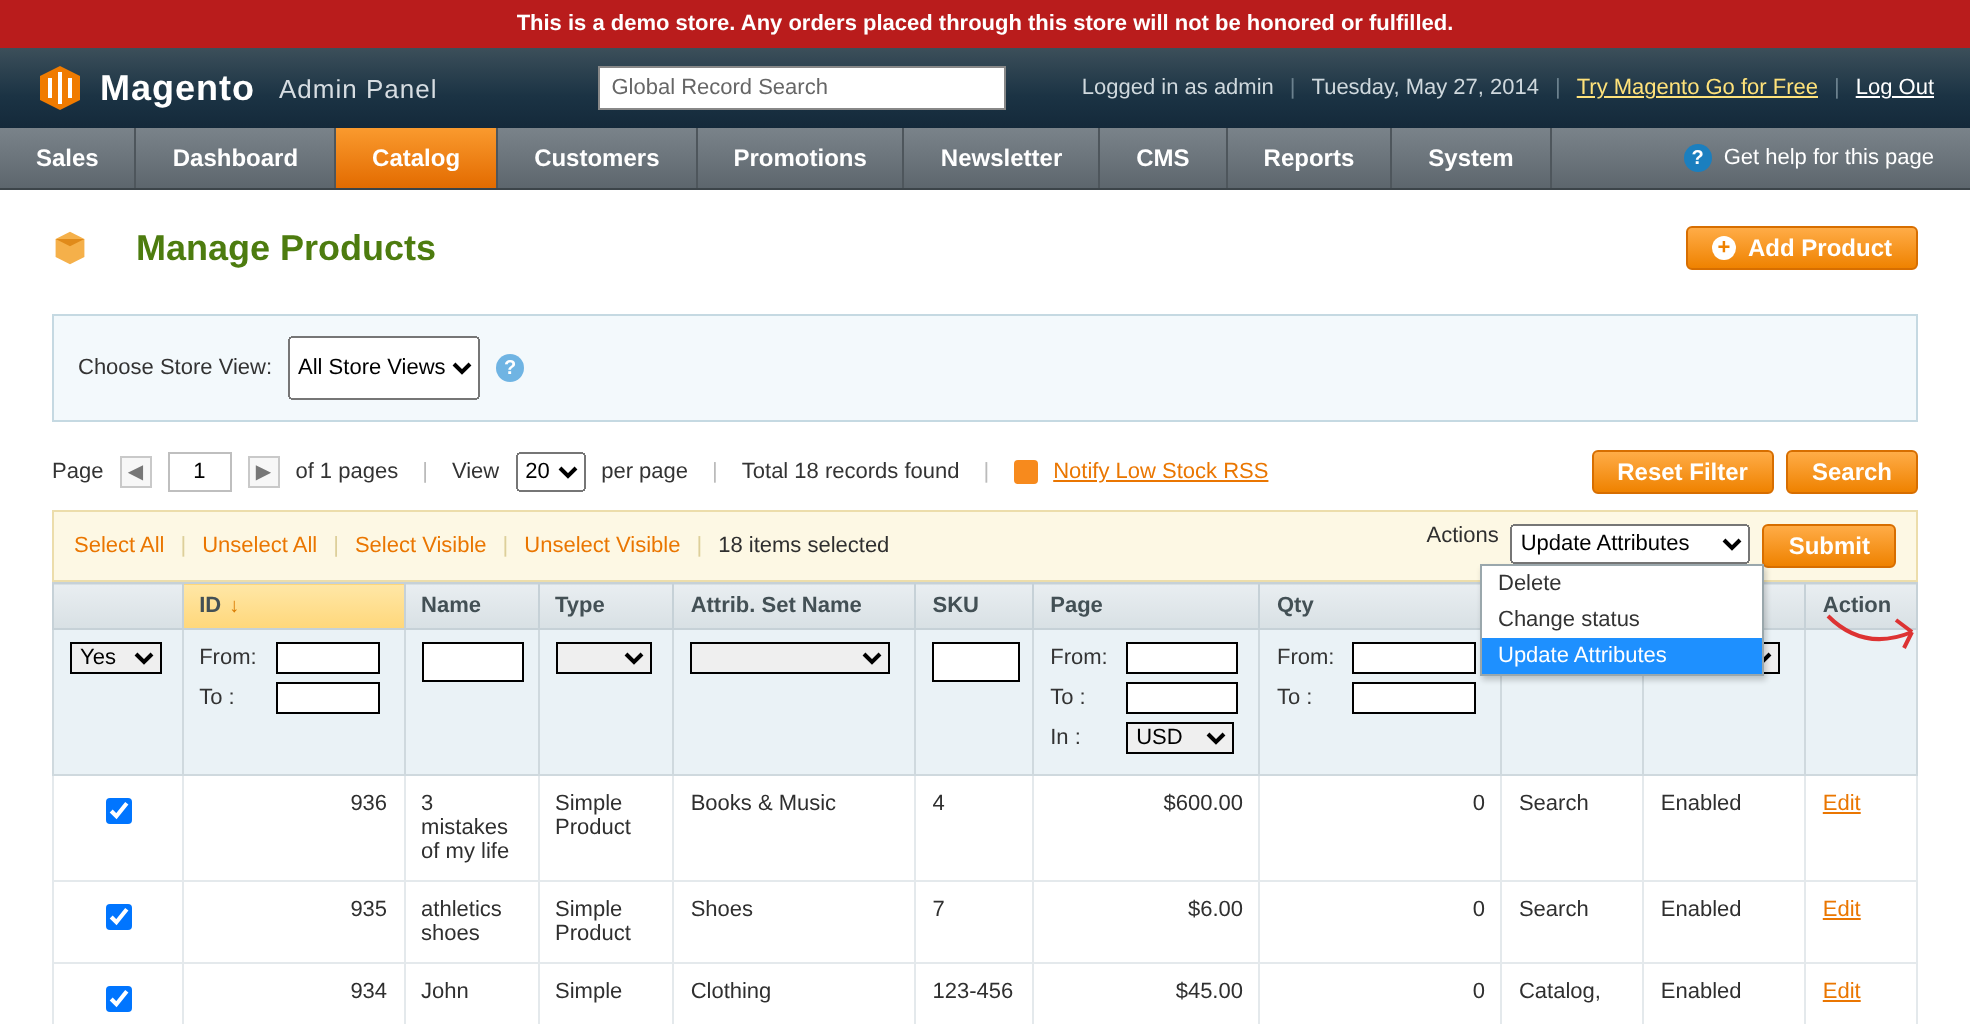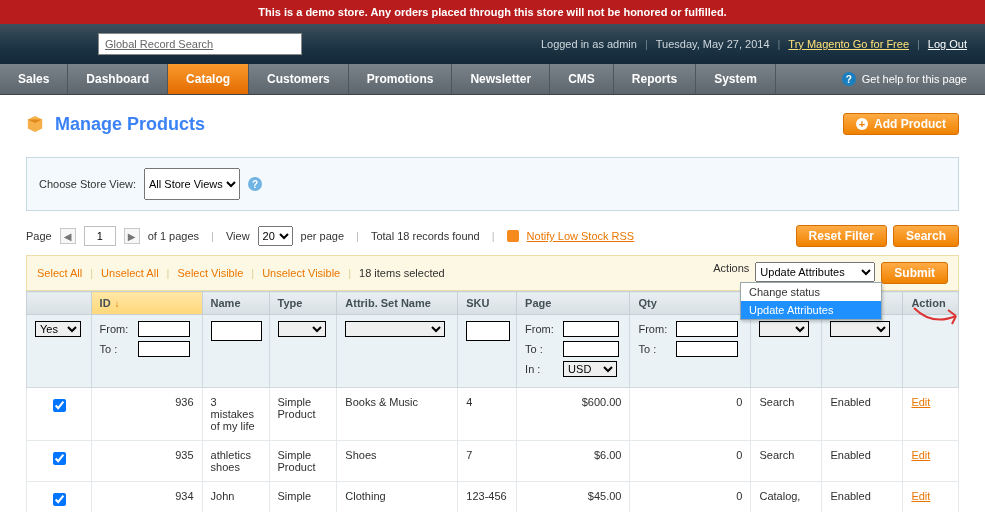--- a/index.html
+++ b/index.html
@@ -2,33 +2,33 @@
 <html><head>
 <meta charset="utf-8">
 <style>
   html,body{margin:0;padding:0;font-family:Arial,Helvetica,sans-serif;font-size:12px;color:#2f2f2f;background:#fff;}
   a{color:#ea7601;text-decoration:underline;cursor:pointer;}
   .demo-bar{background:#b91c1c;color:#fff;text-align:center;height:24px;line-height:24px;font-size:11px;font-weight:bold;}
   .hdr{background:#0e3650;background:linear-gradient(#3c4f5a,#1b3344 60%,#14293a);height:40px;display:flex;align-items:center;color:#fff;padding:0 18px;}
   .logo{display:flex;align-items:center;font-size:18px;font-weight:bold;letter-spacing:.5px;gap:8px;}
   .logo-sub{font-size:13px;color:#d7dde2;font-weight:normal;margin-left:4px;}
   .logo-mark{width:24px;height:24px;}
-  .search-box{margin-left:80px;width:190px;height:18px;background:#fff;color:#666;border:1px solid #888;font-size:11px;padding:1px 6px;text-decoration:underline;}
+  .search-box{margin-left:80px;width:190px;height:18px;background:#fff;color:#666;border:1px solid #888;font-size:11px;padding:1px 6px;}
   .hdr-right{margin-left:auto;font-size:11px;color:#cfd8dd;display:flex;align-items:center;gap:8px;}
   .hdr-right .sep{color:#6b818e;}
   .hdr-link-y{color:#ffe27a;}
   .hdr-link-w{color:#fff;}
   .nav{background:#646d74;background:linear-gradient(#7a838a,#5d666d);height:30px;display:flex;align-items:stretch;border-bottom:1px solid #3c4449;}
   .nav-item{color:#fff;font-size:12px;font-weight:bold;padding:0 18px;display:flex;align-items:center;border-right:1px solid #4e565c;cursor:pointer;}
   .nav-item.active{background:#f07b00;background:linear-gradient(#fa9a2e,#e36b00);}
   .nav-help{margin-left:auto;padding-right:18px;display:flex;align-items:center;color:#fff;font-size:11px;gap:6px;}
   .help-ico{width:14px;height:14px;background:#1b7fbf;border-radius:50%;display:inline-flex;align-items:center;justify-content:center;color:#fff;font-size:10px;font-weight:bold;}
   .content{padding:18px 26px 0 26px;}
   .page-head{display:flex;align-items:center;justify-content:space-between;}
-  .page-title{display:flex;align-items:center;gap:11px;color:#3b82f6;font-size:18px;font-weight:bold;}
+  .page-title{display:flex;align-items:center;gap:24px;color:#4d7c0f;font-size:18px;font-weight:bold;}
   .cube-ico{width:18px;height:18px;}
   .btn-orange{background:linear-gradient(#ffac47,#ef8200);color:#fff;border:1px solid #d76e00;border-radius:3px;padding:3px 12px;font-weight:bold;font-size:12px;cursor:pointer;display:inline-flex;align-items:center;gap:6px;}
   .plus-ico{width:12px;height:12px;background:#fff;border-radius:50%;color:#ef8200;display:inline-flex;align-items:center;justify-content:center;font-weight:bold;font-size:11px;line-height:1;}
   .store-bar{margin-top:22px;background:#f3f9fc;border:1px solid #c5d9e2;padding:10px 12px;display:flex;align-items:center;gap:8px;font-size:11px;color:#333;}
   .store-select{font-size:11px;height:32px;}
   .q-ico{width:14px;height:14px;background:#6fb4e3;border-radius:50%;color:#fff;font-size:10px;display:inline-flex;align-items:center;justify-content:center;font-weight:bold;}
   .pager{margin-top:14px;display:flex;align-items:center;gap:8px;font-size:11px;color:#333;}
   .pgbtn{width:14px;height:14px;border:1px solid #c9c9c9;background:#f7f7f7;color:#777;display:inline-flex;align-items:center;justify-content:center;font-size:10px;cursor:pointer;}
   .pg-input{width:26px;height:16px;border:1px solid #bfbfbf;text-align:center;font-size:11px;}
   .pp-select{font-size:11px;height:20px;}
@@ -57,20 +57,28 @@
   .num{text-align:right;}
   .chk{text-align:center;}
   input[type=checkbox]{cursor:pointer;}
 </style>
 </head>
 <body>
 
 <div class="demo-bar">This is a demo store. Any orders placed through this store will not be honored or fulfilled.</div>
 
 <div class="hdr">
+  <div class="logo">
+    <svg class="logo-mark" viewBox="0 0 24 24">
+        <path fill="#f07b00" d="M12 1 2 6v12l10 5 10-5V6z"></path>
+        <path fill="#fff" d="M12 4v16M7 7v10M17 7v10" stroke="#fff" stroke-width="2"></path>
+      </svg>
+    <span>Magento</span>
+    <span class="logo-sub">Admin Panel</span>
+  </div>
   <input class="search-box" value="Global Record Search" style="">
   <div class="hdr-right">
     <span>Logged in as admin</span>
     <span class="sep">|</span>
     <span>Tuesday, May 27, 2014</span>
     <span class="sep">|</span>
     <a class="hdr-link-y">Try Magento Go for Free</a>
     <span class="sep">|</span>
     <a class="hdr-link-w">Log Out</a>
   </div>
@@ -142,20 +150,21 @@
     <a>Select Visible</a>
       <span class="vsep">|</span>
     <a>Unselect Visible</a>
       <span class="vsep">|</span>
     <span>18 items selected</span>
     <div class="sel-right">
       <span>Actions</span>
       <select class="actions-select"><option>Update Attributes</option></select>
       <button class="btn-orange">Submit</button>
       <div class="dropdown">
+        <div>Delete</div>
         <div>Change status</div>
         <div class="sel">Update Attributes</div>
       </div>
       <svg class="arrow" width="50" height="28">
           <path d="M2 2 Q 20 20 44 10" stroke="#d33" stroke-width="2" fill="none"></path>
           <path d="M44 10 l-8 -6 M44 10 l-4 8" stroke="#d33" stroke-width="2" fill="none"></path>
         </svg>
     </div>
   </div>
 

